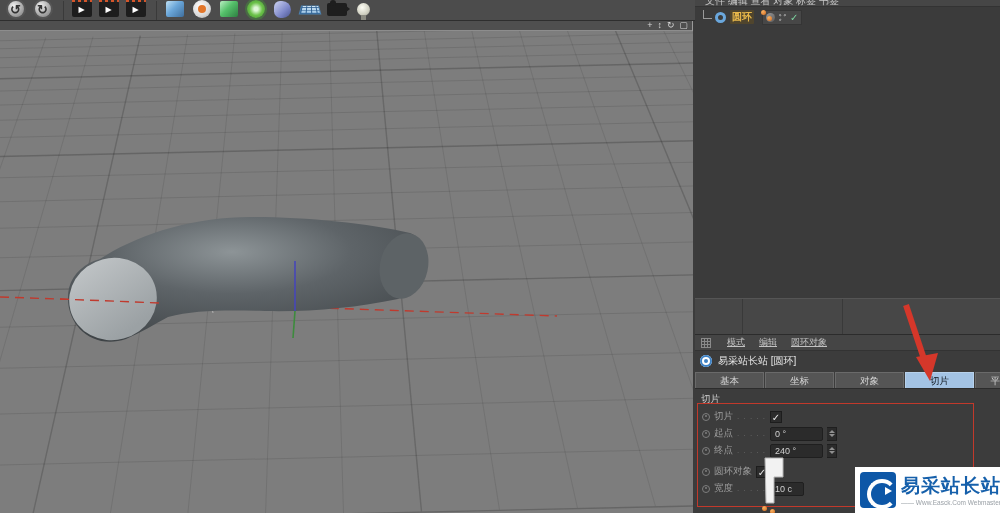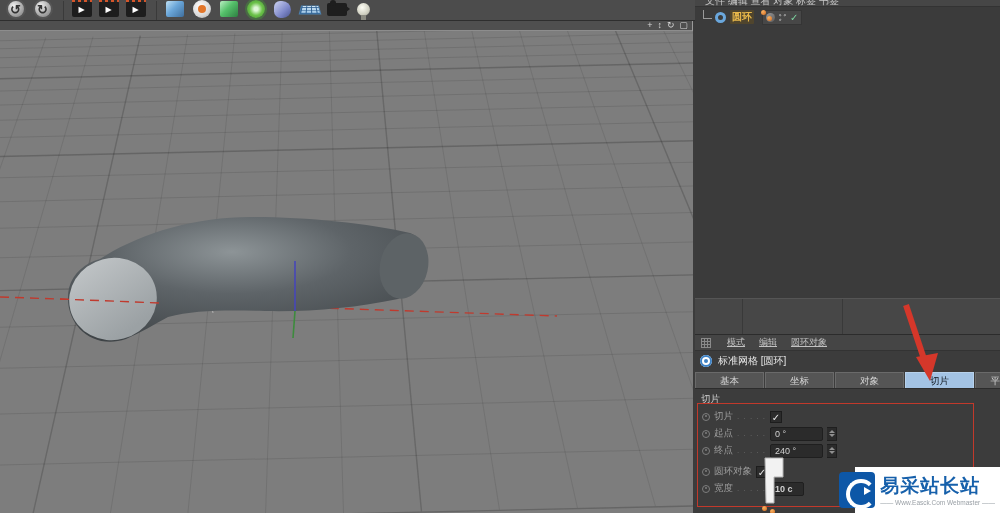--- a/index.html
+++ b/index.html
@@ -106,35 +106,35 @@
   .keyring { width:8px; height:8px; border:1.5px solid #7e7e7e; border-radius:50%; position:relative; flex:0 0 auto; }
   .keyring::after { content:""; position:absolute; left:1.5px; top:1.5px; width:2px; height:2px;
     border-radius:50%; background:#7e7e7e; }
   .prop-label { color:#9d9d9d; min-width:0; white-space:nowrap; }
   .leader { color:#6f6f6f; letter-spacing:1px; font-size:8px; }
   .chk { width:12px; height:12px; background:#2c2c2c; border:1px solid #1d1d1d; color:#e8e8e8;
     font-size:10px; line-height:11px; text-align:center; cursor:pointer; }
   .fld { height:14px; background:#2b2b2b; border:1px solid #1f1f1f; color:#d0d0d0;
     font-size:9px; display:flex; align-items:center; padding:0 4px; border-radius:2px; cursor:text; }
   .fld.angle { width:53px; }
-  .fld.width { width:34px;font-weight:bold; }
+  .fld.width { width:34px; }
   .stepper { width:10px; height:14px; background:#2b2b2b; border:1px solid #1f1f1f; border-left:none;
     display:flex; flex-direction:column; align-items:center; justify-content:center; gap:1px; cursor:pointer; }
   .stepper b { width:0; height:0; border-left:3px solid transparent; border-right:3px solid transparent; }
   .stepper .up { border-bottom:3px solid #909090; }
   .stepper .dn { border-top:3px solid #909090; }
 
   
   .red-rect { position:absolute; left:697px; top:403px; width:277px; height:104px;
     border:1.5px solid #c2392b; pointer-events:none; }
   .arrow-svg, .cursor-svg { position:absolute; pointer-events:none; }
 
   
   .watermark { position:absolute; right:0; bottom:0; width:145px; height:46px; background:#ffffff;
-    display:flex; align-items:center; padding:16px 5px; gap:5px;justify-content:flex-end; }
+    display:flex; align-items:center; padding:16px 5px; gap:5px; }
   .wm-logo { width:36px; height:36px; border-radius:4px; background:#0d57a7; position:relative; flex:0 0 auto; }
   .wm-logo::before { content:""; position:absolute; left:7px; top:7px; width:22px; height:22px;
     border:4px solid #fff; border-radius:50%; border-right-color:transparent; }
   .wm-logo::after { content:""; position:absolute; right:4px; top:15px; width:0; height:0;
     border-top:4px solid transparent; border-bottom:4px solid transparent; border-left:7px solid #fff; }
   .wm-text { display:flex; flex-direction:column; }
   .wm-title { color:#1660ab; font-size:19px; font-weight:bold; letter-spacing:1px; line-height:22px; white-space:nowrap; }
   .wm-sub { color:#9aa0a6; font-size:6.5px; margin-top:2px; white-space:nowrap; }
 </style>
 </head>
@@ -316,21 +316,21 @@
     </div>
 
     <div class="am-menu">
       <span class="am-grid-ic"></span>
       <span>模式</span>
       <span>编辑</span>
       <span>圆环对象</span>
     </div>
     <div class="am-title">
       <span class="obj-disc"></span>
-      <span>标准网格 [圆环]</span>
+      <span>易采站长站 [圆环]</span>
     </div>
     <div class="am-tabs">
       <div class="tab">基本</div>
       <div class="tab">坐标</div>
       <div class="tab">对象</div>
       <div class="tab sel">切片</div>
       <div class="tab">平滑着色</div>
     </div>
     <div class="am-body">
       <div class="section-label">切片</div>

